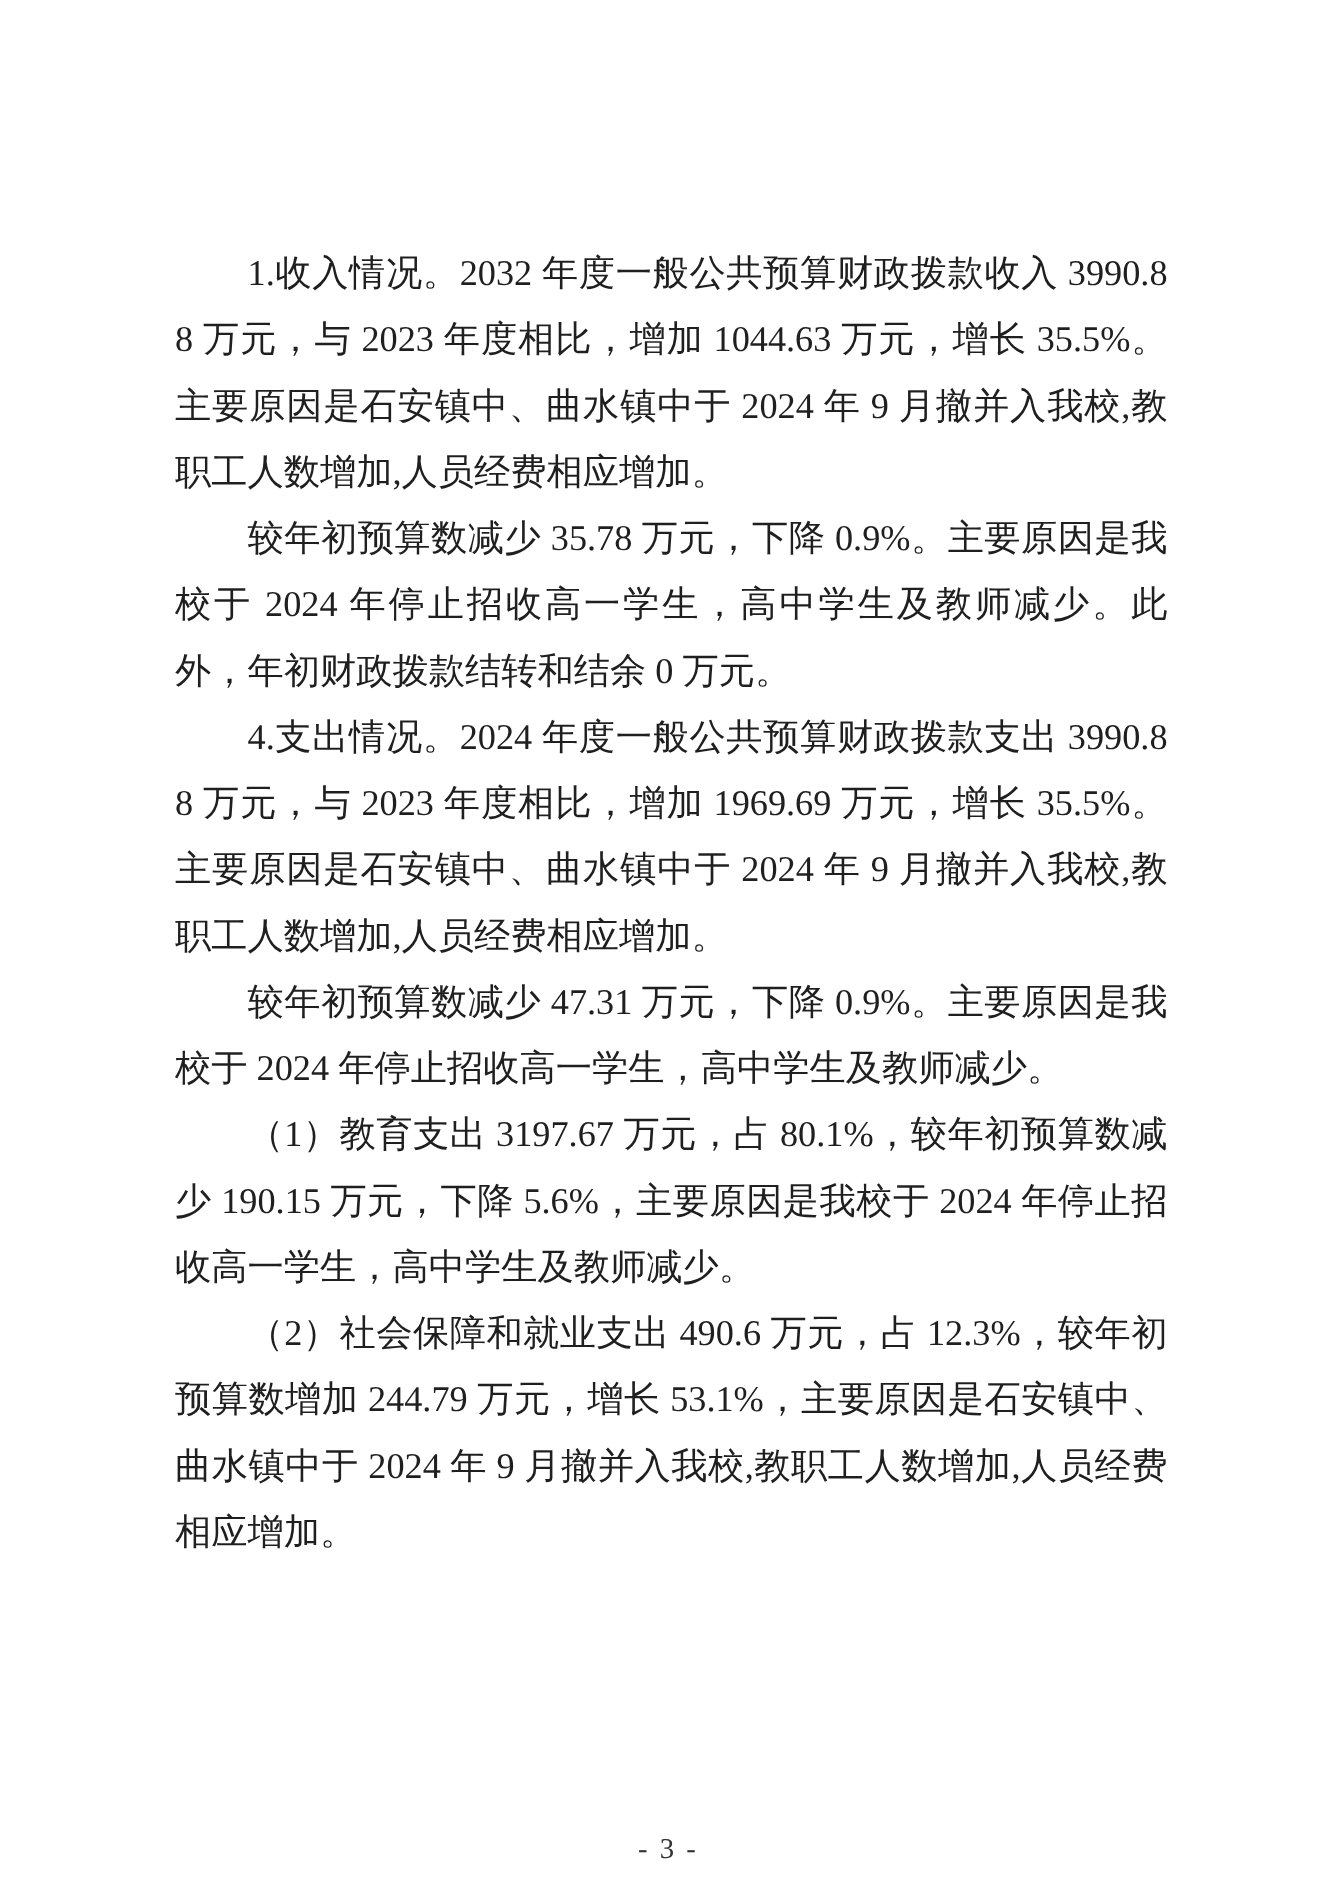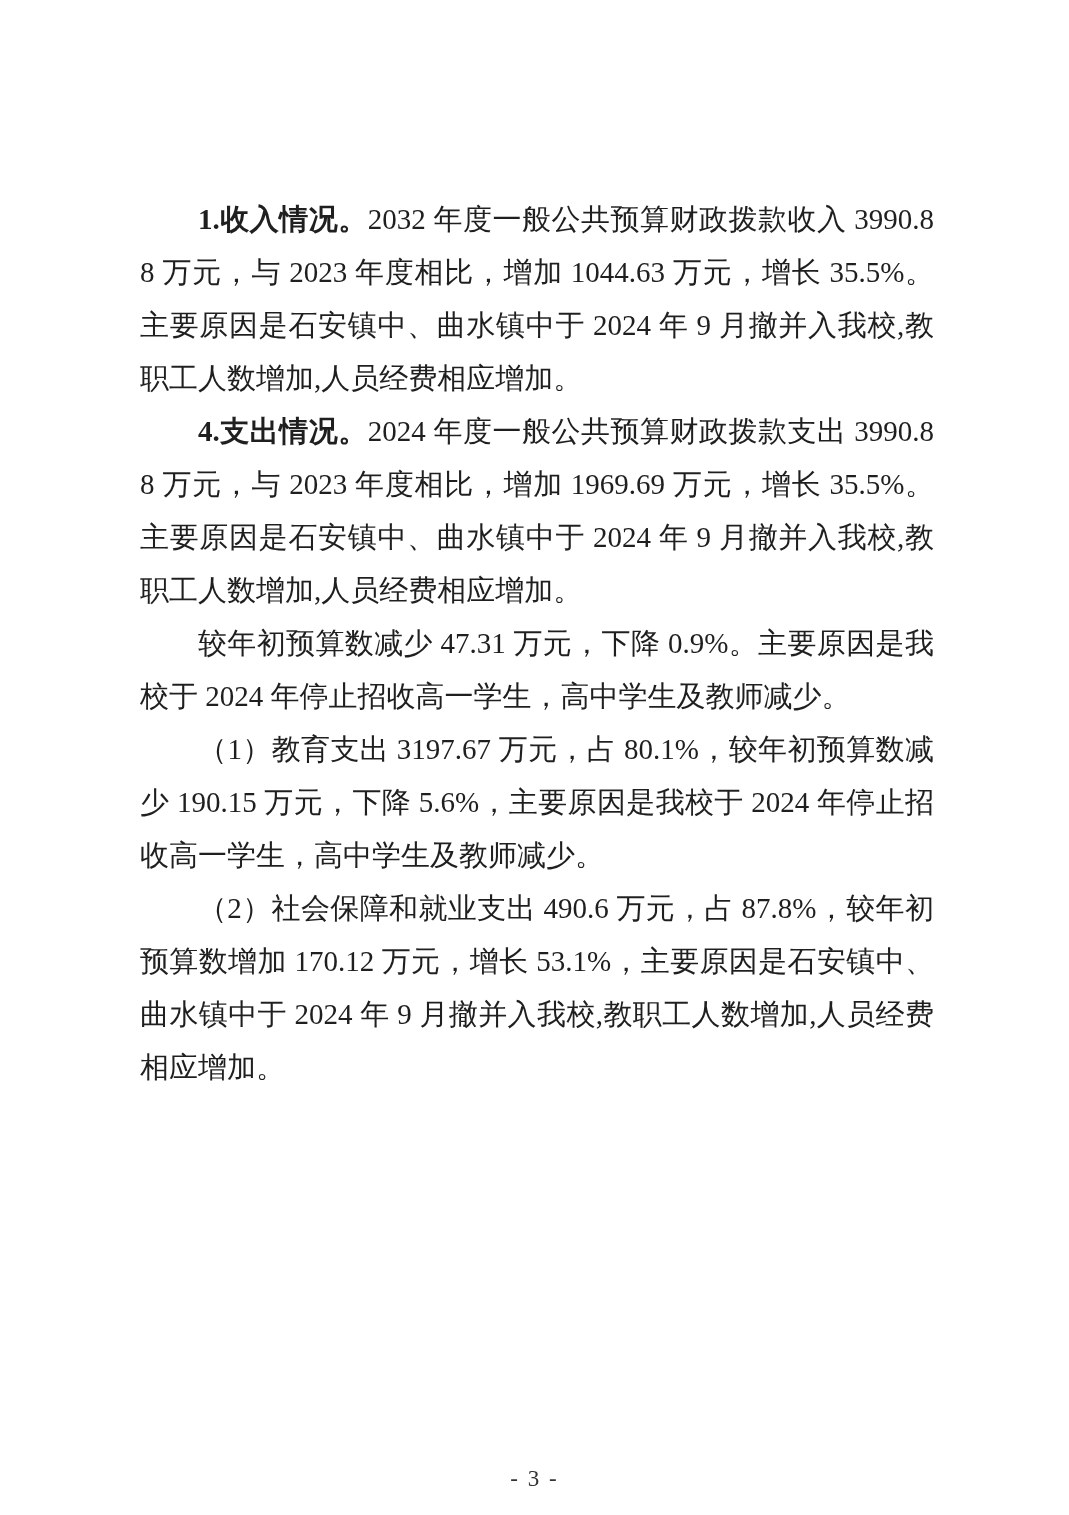--- a/index.html
+++ b/index.html
@@ -27,41 +27,42 @@
     line-height: 53px;
   }
   .para {
     margin: 0;
     padding: 0;
     text-align: justify;
     text-indent: 2em;
     word-break: break-all;
   }
   .para .lead {
-    font-weight: bold;
+    font-weight: normal;
   }
   .page-footer {
     position: absolute;
     left: 0;
     right: 0;
     bottom: 22px;
     text-align: center;
     font-size: 23px;
     line-height: 28px;
     color: #333333;
     letter-spacing: 2px;
   }
 </style>
 </head>
 <body>
 
 <div class="page">
   <div class="content">
     <p class="para"><span class="lead">1.收入情况。</span><span>2032 年度一般公共预算财政拨款收入 3990.88 万元，与 2023 年度相比，增加 1044.63 万元，增长 35.5%。主要原因是石安镇中、曲水镇中于 2024 年 9 月撤并入我校,教职工人数增加,人员经费相应增加。</span></p>
+    <p class="para"><span class="lead"></span><span>较年初预算数减少 35.78 万元，下降 0.9%。主要原因是我校于 2024 年停止招收高一学生，高中学生及教师减少。此外，年初财政拨款结转和结余 0 万元。</span></p>
     <p class="para"><span class="lead">4.支出情况。</span><span>2024 年度一般公共预算财政拨款支出 3990.88 万元，与 2023 年度相比，增加 1969.69 万元，增长 35.5%。主要原因是石安镇中、曲水镇中于 2024 年 9 月撤并入我校,教职工人数增加,人员经费相应增加。</span></p>
     <p class="para"><span class="lead"></span><span>较年初预算数减少 47.31 万元，下降 0.9%。主要原因是我校于 2024 年停止招收高一学生，高中学生及教师减少。</span></p>
     <p class="para"><span class="lead"></span><span>（1）教育支出 3197.67 万元，占 80.1%，较年初预算数减少 190.15 万元，下降 5.6%，主要原因是我校于 2024 年停止招收高一学生，高中学生及教师减少。</span></p>
-    <p class="para"><span class="lead"></span><span>（2）社会保障和就业支出 490.6 万元，占 87.8%，较年初预算数增加 170.12 万元，增长 53.1%，主要原因是石安镇中、曲水镇中于 2024 年 9 月撤并入我校,教职工人数增加,人员经费相应增加。</span></p>
+    <p class="para"><span class="lead"></span><span>（2）社会保障和就业支出 490.6 万元，占 12.3%，较年初预算数增加 244.79 万元，增长 53.1%，主要原因是石安镇中、曲水镇中于 2024 年 9 月撤并入我校,教职工人数增加,人员经费相应增加。</span></p>
   </div>
   <div class="page-footer">
     <span>- 3 -</span>
   </div>
 </div>
 
 </body></html>

